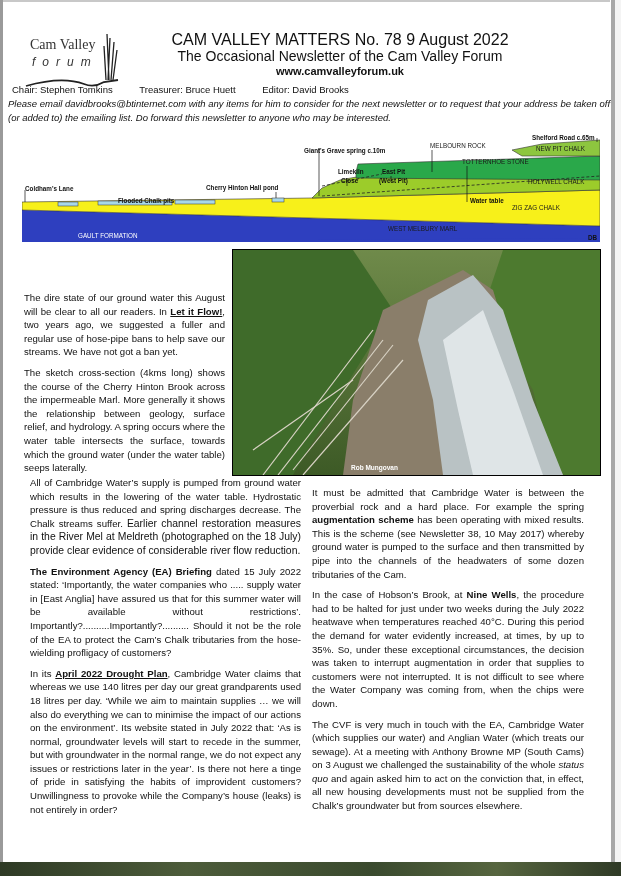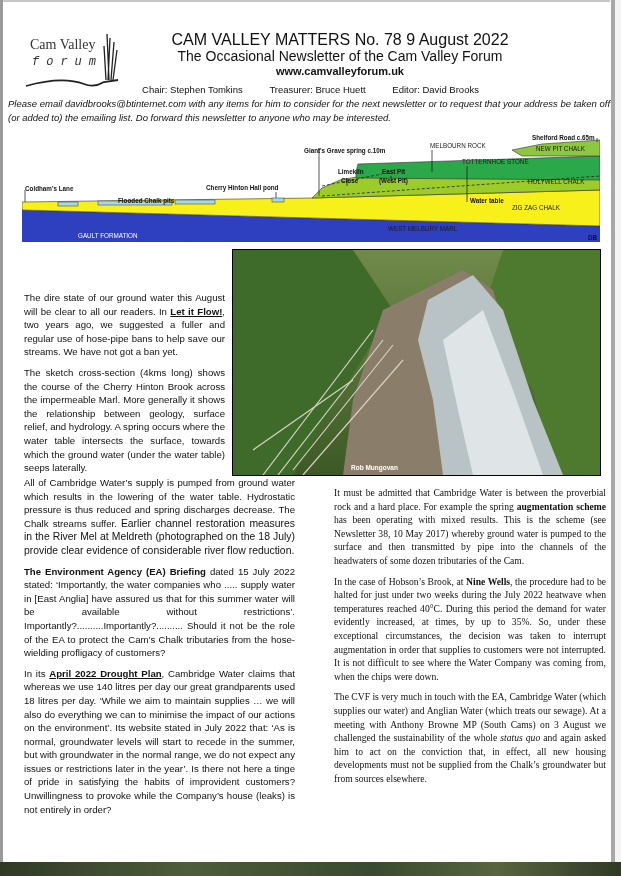--- a/index.html
+++ b/index.html
@@ -10,27 +10,27 @@
   }
   .frame-left { position:absolute; left:0; top:0; width:3px; height:862px; background:#9a9a9a; }
   .frame-top { position:absolute; left:0; top:0; width:610px; height:2px; background:#c8c8c8; }
   .frame-right { position:absolute; left:611px; top:0; width:4px; height:862px; background:#a8a8a8; }
   .frame-right-outer { position:absolute; left:615px; top:0; width:6px; height:876px; background:#f4f4f4; }
   .bottom-strip { position:absolute; left:0; top:862px; width:621px; height:14px;
     background:linear-gradient(90deg,#2e3a25,#4d5c3a 30%,#3a4a2e 60%,#56653f 80%,#2f3a26); }
 
   .logo { position:absolute; left:22px; top:28px; width:100px; height:66px; }
   .logo-text1 { position:absolute; left:8px; top:9px; font-family:"Liberation Serif", serif; font-size:14px; color:#333; }
-  .logo-text2 { position:absolute; left:10px; top:27px; font-family:Liberation Mono, monospace; font-style:italic; font-size:12px; letter-spacing:7px; color:#333; }
+  .logo-text2 { position:absolute; left:10px; top:27px; font-family:Liberation Sans, sans-serif; font-style:italic; font-size:12px; letter-spacing:7px; color:#333; }
 
   .hdr { position:absolute; left:140px; width:400px; text-align:center; }
   .hdr-title { top:31px; font-size:16px; }
   .hdr-sub { top:48px; font-size:14px; }
   .hdr-url { top:65px; font-size:11px; font-weight:bold; }
-  .officers { position:absolute; top:84px; left:0; width:621px; text-align:center; font-size:9.5px; }
+  .officers { position:absolute; top:84px; left:0; width:621px; font-size:9.5px; }
   .officers span { margin:0 12px; }
   .notice { position:absolute; top:97px; left:8px; width:605px; text-align:left; font-size:9.5px; font-style:italic; line-height:14px; }
 
   .diagram { position:absolute; left:22px; top:138px; width:578px; height:106px; }
   .dlabel { position:absolute; font-size:6.3px; font-weight:bold; color:#111; white-space:nowrap; }
   .dlabel.light { color:#fff; font-weight:normal; }
   .dlabel.dark { color:#1a1a1a; font-weight:normal; }
 
   .col { position:absolute; font-size:9.6px; line-height:13.6px; text-align:justify; }
   .col p { margin:0 0 7px 0; }
@@ -143,25 +143,25 @@
     </g>
   </svg>
   <span class="photo-caption">Rob Mungovan</span>
 </div>
 
 <div class="col" style="left:24px;top:250px;width:201px;margin-top:41px;">
   <p><span>The dire state of our ground water this August will be clear to all our readers. In </span><span class="u">Let it Flow!</span><span>, two years ago, we suggested a fuller and regular use of hose-pipe bans to help save our streams. We have not got a ban yet.</span></p>
   <p>The sketch cross-section (4kms long) shows the course of the Cherry Hinton Brook across the impermeable Marl. More generally it shows the relationship between geology, surface relief, and hydrology. A spring occurs where the water table intersects the surface, towards which the ground water (under the water table) seeps laterally.</p>
 </div>
 
-<div class="col" style="left:24px;top:476px;width:271px;">
+<div class="col" style="left:30px;top:476px;width:271px;">
   <p><span>All of Cambridge Water’s supply is pumped from ground water which results in the lowering of the water table. Hydrostatic pressure is thus reduced and spring discharges decrease. The Chalk streams suffer.</span> <span style="font-size:10.4px">Earlier channel restoration measures in the River Mel at Meldreth (photographed on the 18 July) provide clear evidence of considerable river flow reduction.</span></p>
   <p><span class="b">The Environment Agency (EA) Briefing</span><span> dated 15 July 2022 stated: ‘Importantly, the water companies who ..... supply water in [East Anglia] have assured us that for this summer water will be available without restrictions’. Importantly?..........Importantly?.......... Should it not be the role of the EA to protect the Cam’s Chalk tributaries from the hose-wielding profligacy of customers?</span></p>
   <p><span>In its </span><span class="u">April 2022 Drought Plan</span><span>, Cambridge Water claims that whereas we use 140 litres per day our great grandparents used 18 litres per day. ‘While we aim to maintain supplies … we will also do everything we can to minimise the impact of our actions on the environment’. Its website stated in July 2022 that: ‘As is normal, groundwater levels will start to recede in the summer, but with groundwater in the normal range, we do not expect any issues or restrictions later in the year’. Is there not here a tinge of pride in satisfying the habits of improvident customers? Unwillingness to provoke while the Company’s house (leaks) is not entirely in order?</span></p>
 </div>
 
-<div class="col" style="left:334px;top:486px;width:272px;font-family:Liberation Serif, serif;">
+<div class="col" style="left:312px;top:486px;width:272px;">
   <p><span>It must be admitted that Cambridge Water is between the proverbial rock and a hard place. For example the spring </span><span class="b">augmentation scheme</span><span> has been operating with mixed results. This is the scheme (see Newsletter 38, 10 May 2017) whereby ground water is pumped to the surface and then transmitted by pipe into the channels of the headwaters of some dozen tributaries of the Cam.</span></p>
   <p><span>In the case of Hobson’s Brook, at </span><span class="b">Nine Wells</span><span>, the procedure had to be halted for just under two weeks during the July 2022 heatwave when temperatures reached 40°C. During this period the demand for water evidently increased, at times, by up to 35%. So, under these exceptional circumstances, the decision was taken to interrupt augmentation in order that supplies to customers were not interrupted. It is not difficult to see where the Water Company was coming from, when the chips were down.</span></p>
   <p><span>The CVF is very much in touch with the EA, Cambridge Water (which supplies our water) and Anglian Water (which treats our sewage). At a meeting with Anthony Browne MP (South Cams) on 3 August  we challenged the sustainability of the whole </span><span class="i">status quo</span><span> and again asked him to act on the conviction that, in effect, all new housing developments must not be supplied from the Chalk’s groundwater but from sources elsewhere.</span></p>
 </div>
 
 <div class="bottom-strip"></div>
 
 </body></html>

